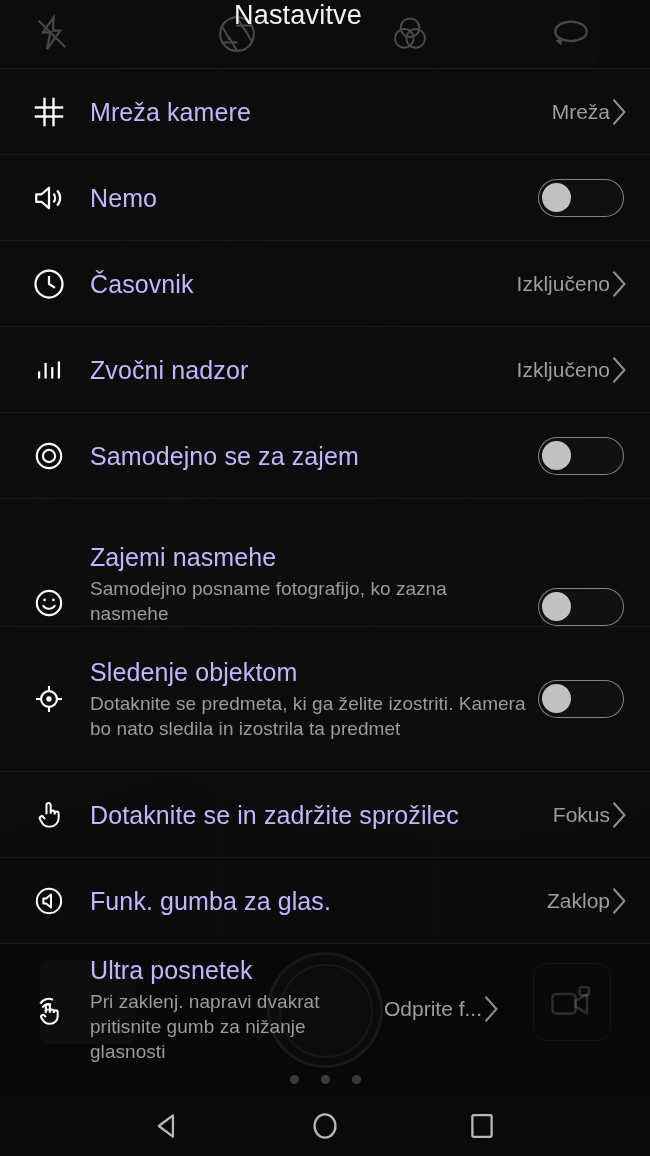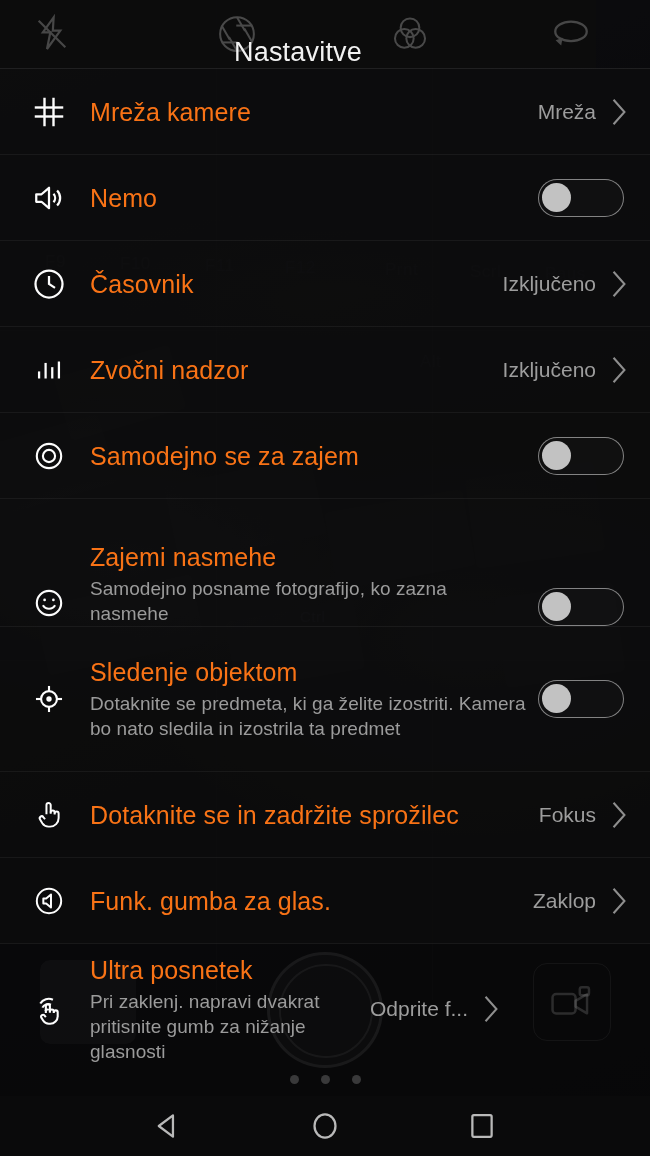--- a/index.html
+++ b/index.html
@@ -35,21 +35,21 @@
   
   .gridline{ position:absolute; background:rgba(255,255,255,.035); }
 
   
   #scrim{ position:absolute; inset:0; background:rgba(7,7,8,.72); }
 
   
   #topbar{
     position:absolute; left:0; top:0; width:596px; height:68px;
     background:rgba(12,12,13,.80);
-    display:flex; align-items:flex-end; justify-content:center;
+    display:flex; align-items:flex-start; justify-content:center;
   }
   #topbar .dimicon{ position:absolute; opacity:.30; }
   #title{
     position:relative; z-index:3;
     color:#f2f2f2; font-size:27px; letter-spacing:.2px;
   }
   #topline{
     position:absolute; left:0; top:68px; width:650px; height:1px;
     background:rgba(255,255,255,.085);
   }
@@ -72,30 +72,29 @@
 
   .ico{
     width:46px; min-width:46px; height:46px;
     display:flex; align-items:center; justify-content:center;
     color:#fdfdfd;
   }
   .ico svg{ display:block; }
 
   .txt{ flex:1; padding-left:18px; padding-right:8px; }
   .lbl{
-    color:#f97316; font-size:25px; line-height:30px; letter-spacing:.1px;
+    color:#c4b5fd; font-size:25px; line-height:30px; letter-spacing:.1px;
     white-space:nowrap;
   }
   .sub{
     color:#9b9b9b; font-size:19px; line-height:25px; margin-top:4px;
     letter-spacing:.05px;
   }
   .val{
     color:#9d9d9d; font-size:21px; white-space:nowrap;
-    margin-right:14px;
   }
   .val.trunc{ max-width:120px; overflow:hidden; text-overflow:ellipsis; }
   .chev{ width:18px; min-width:18px; height:30px; color:#8e8e8e; }
   .chev svg{ display:block; }
 
   
   .sw{
     width:86px; min-width:86px; height:38px; border-radius:19px;
     border:1.5px solid rgba(225,225,225,.55);
     position:relative; background:rgba(255,255,255,.02);

